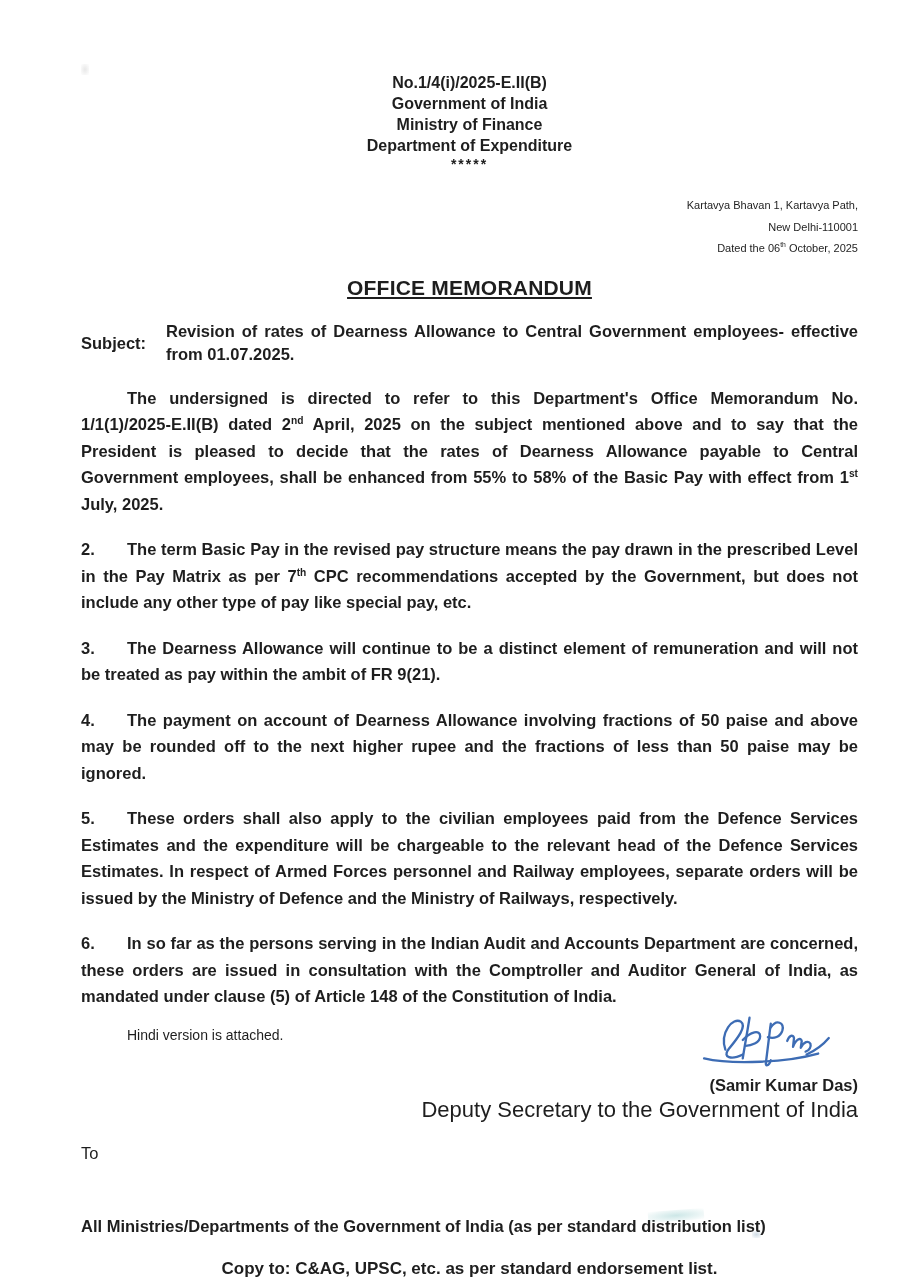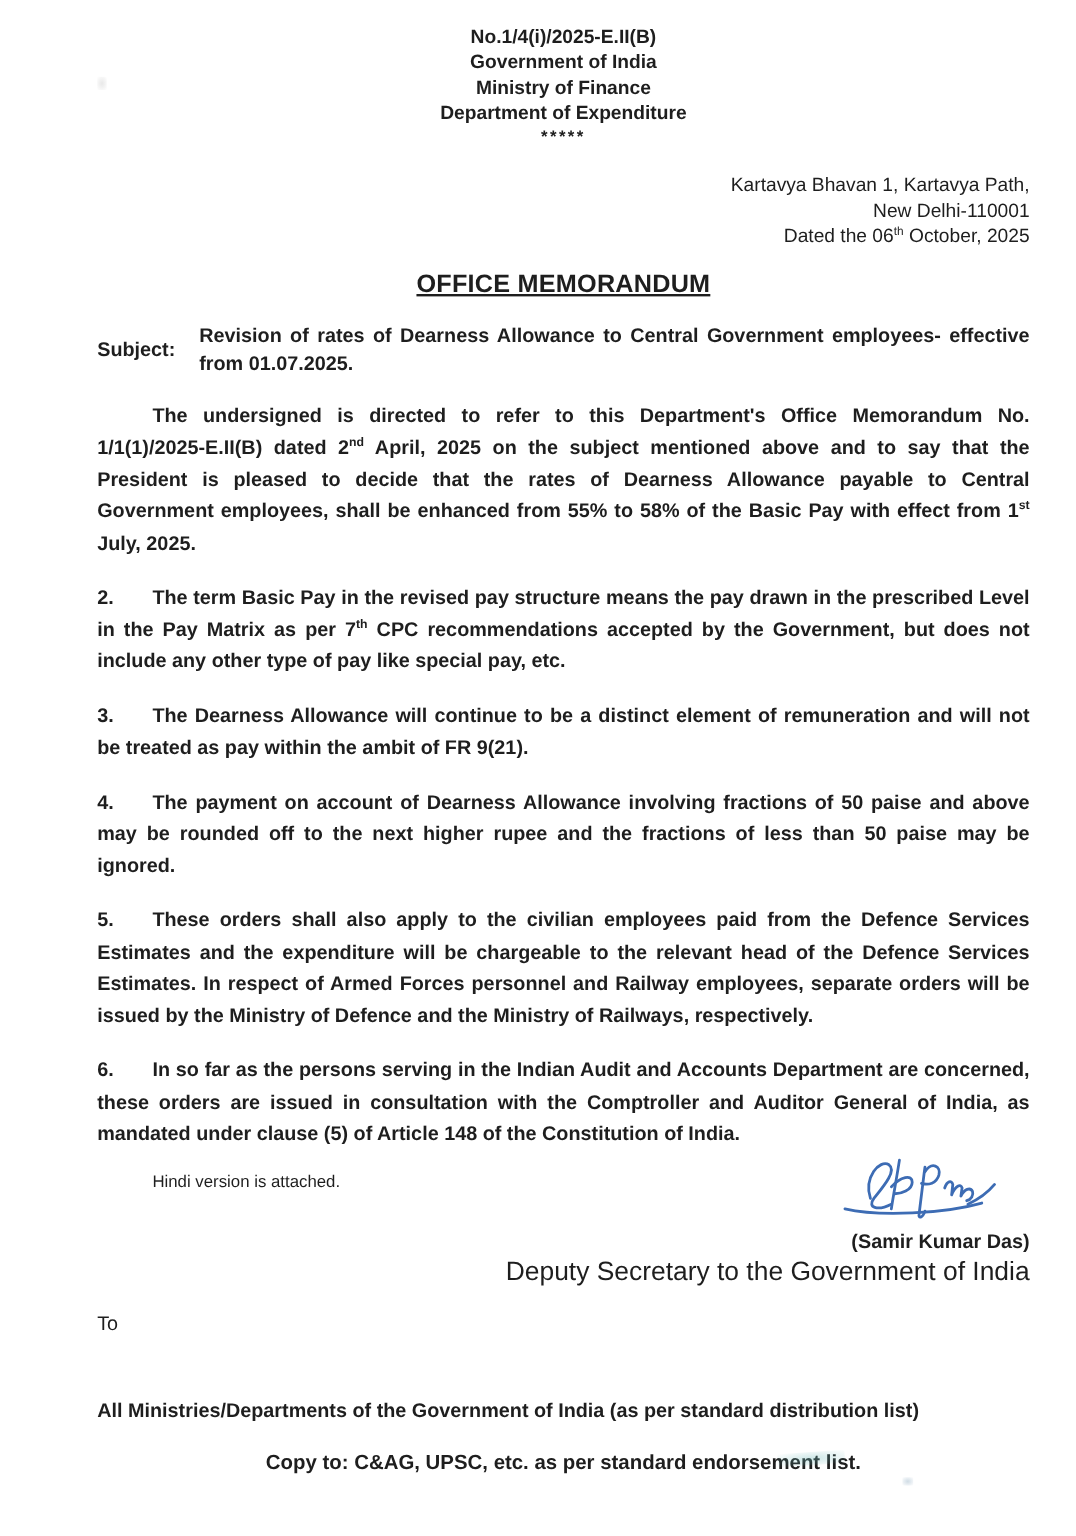--- a/index.html
+++ b/index.html
@@ -11,21 +11,21 @@
   body {
     width: 897px;
     height: 1280px;
     position: relative;
     overflow: hidden;
     font-family: "Liberation Sans", "DejaVu Sans", sans-serif;
     color: #1e1e1e;
     -webkit-font-smoothing: antialiased;
   }
   .page {
-    padding: 21px 39px 0 81px; 
+    padding: 72px 39px 0 81px; 
   }
   sup {
     font-size: 0.62em;
     vertical-align: super;
     line-height: 0;
   }
   
   .letterhead {
     text-align: center;
     font-weight: bold;
@@ -35,21 +35,21 @@
   .letterhead .stars {
     font-size: 14px;
     letter-spacing: 2px;
     line-height: 14px;
     margin-top: 1px;
   }
   
   .address-block {
     text-align: right;
     margin-top: 24px;
-    font-size: 16px;
+    font-size: 11px;
     line-height: 21.5px;
   }
   
   .memo-title {
     text-align: center;
     font-weight: bold;
     font-size: 21px;
     letter-spacing: 0.2px;
     margin-top: 16px;
     text-decoration: underline;

